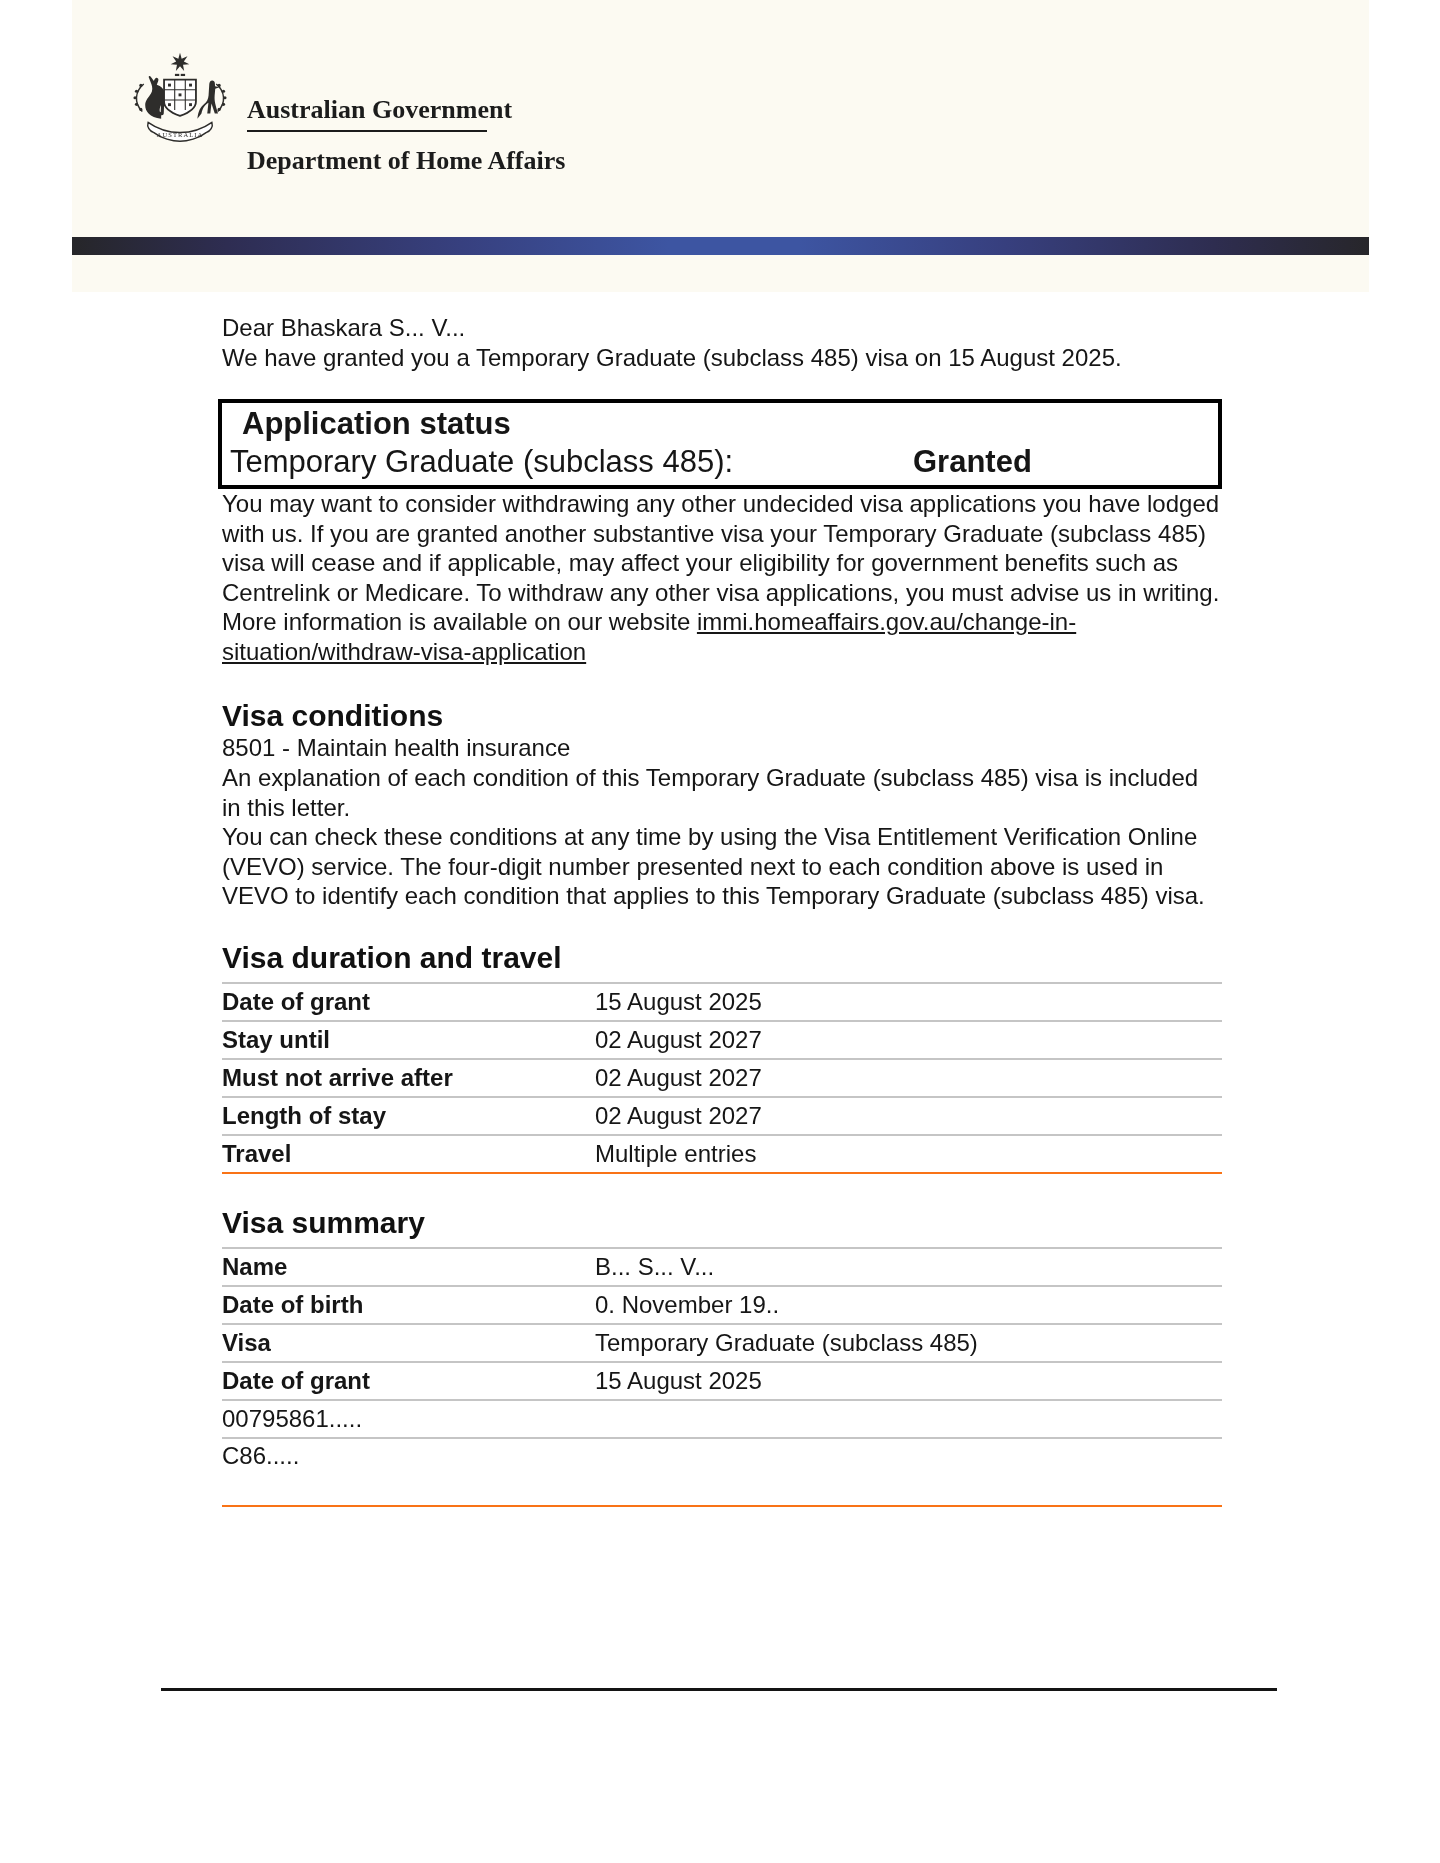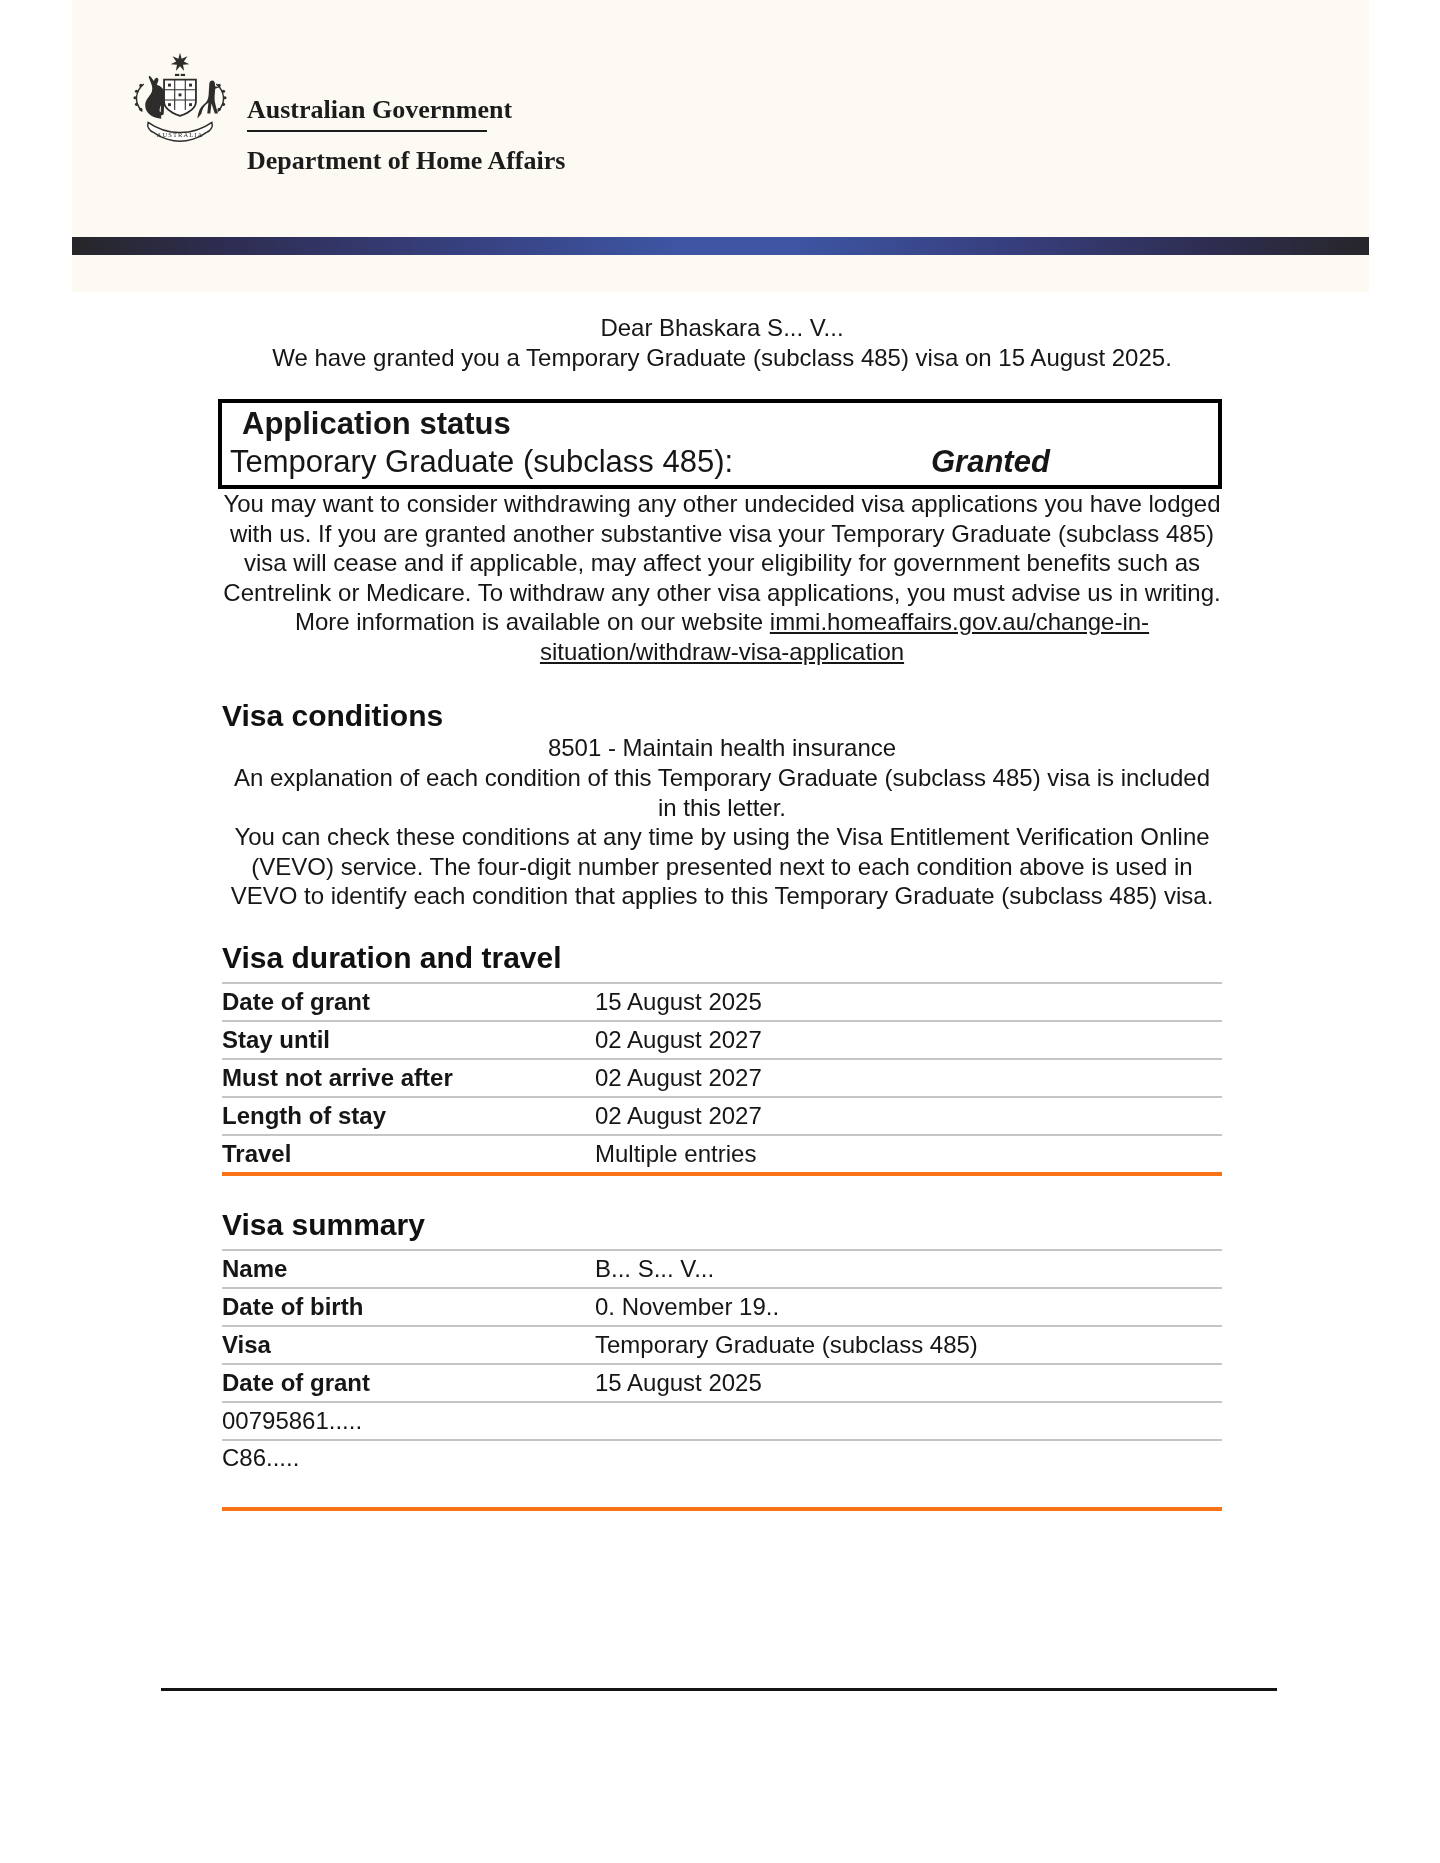--- a/index.html
+++ b/index.html
@@ -12,42 +12,42 @@
   .agency{position:absolute;left:175px;font-family:"Liberation Serif","DejaVu Serif",serif;
           font-weight:bold;color:#1c1c1c;font-size:26px;line-height:28px;white-space:nowrap;}
   .agency1{top:96px;}
   .agency2{top:147px;}
   .agency-rule{position:absolute;left:175px;top:130px;width:240px;height:2px;background:#1c1c1c;}
   .brand-bar{position:absolute;left:0;top:237px;width:100%;height:18px;
     background:linear-gradient(90deg,#262629 0%,#2e2d52 12%,#37407f 30%,#3d55a2 46%,#3d55a2 56%,#373f7e 72%,#2e2d50 88%,#27262a 100%);}
 
   
   .letter{position:absolute;left:222px;top:313px;width:1000px;font-size:24px;line-height:29.5px;}
-  .letter p{margin:0;text-align:center;}
+  .letter p{margin:0;}
   .p-salutation{line-height:30px;}
   .p-intro{margin-top:25px;line-height:30px;}
 
   .status-box{box-sizing:border-box;margin-top:26px;margin-left:-4px;width:1004px;
               border:4px solid #000;padding:2px 10px 4px 8px;position:relative;}
   .status-title{font-size:31px;line-height:38px;font-weight:bold;margin-left:12px;}
   .status-row{font-size:31px;line-height:38px;position:relative;}
-  .granted{position:absolute;left:701px;top:0;font-weight:bold;font-style:italic;}
+  .granted{position:absolute;left:683px;top:0;font-weight:bold;}
 
   .p-withdraw{margin-top:29px;}
   .doc-link{color:inherit;text-decoration:underline;overflow-wrap:anywhere;}
 
   h2{margin:0;font-size:30px;line-height:35px;font-weight:bold;color:#111;}
   .h-conditions{margin-top:32px;}
   .p-condition{line-height:30px;}
   .p-explanation{margin-top:29px;}
   .p-vevo{margin-top:26px;}
   .h-duration{margin-top:29px;}
   .h-summary{margin-top:31px;}
 
-  .t-table{margin-top:7px;border-bottom:4px solid #f97316;}
+  .t-table{margin-top:7px;border-bottom:2px solid #f97316;}
   .t-row{display:flex;align-items:center;height:36px;border-top:2px solid #c5c5c5;}
   .t-row .label{width:373px;flex:none;font-weight:bold;}
   .t-row .value{flex:1;}
   .t-row.tall{height:auto;min-height:64px;align-items:flex-start;padding-top:2px;line-height:29px;}
 
   .footer-rule{position:absolute;left:161px;top:1688px;width:1116px;height:3px;background:#141414;}
 </style>
 </head>
 <body>
 

